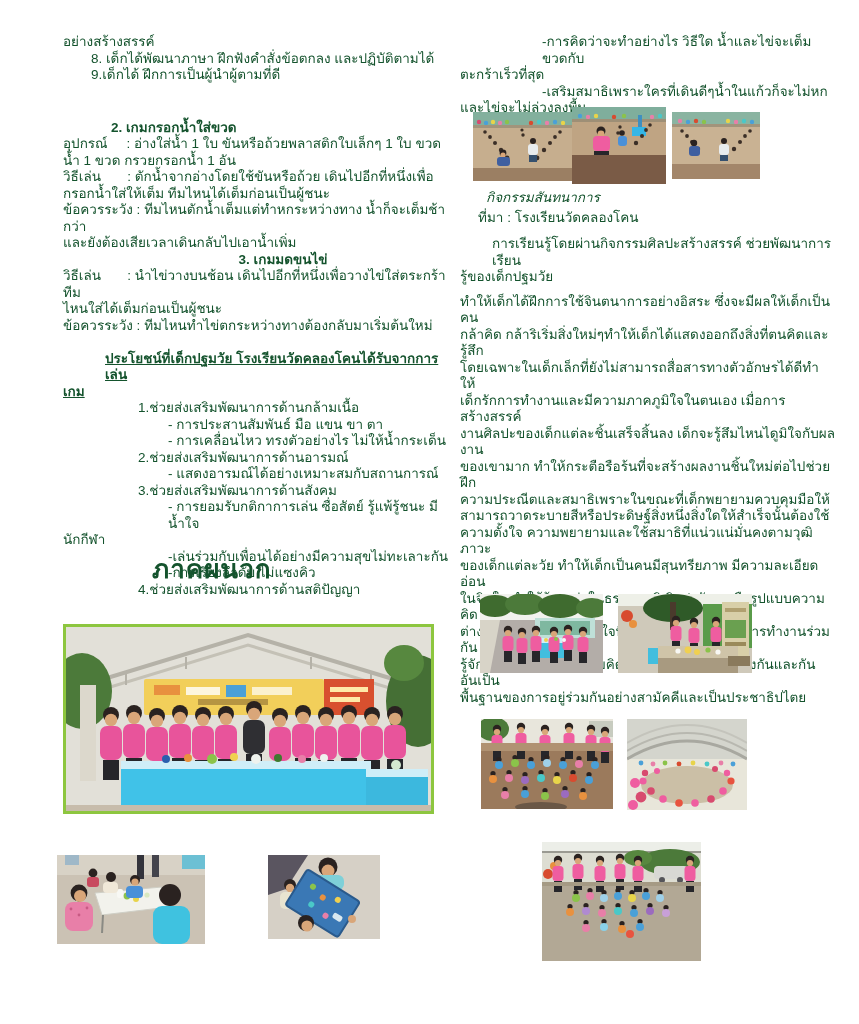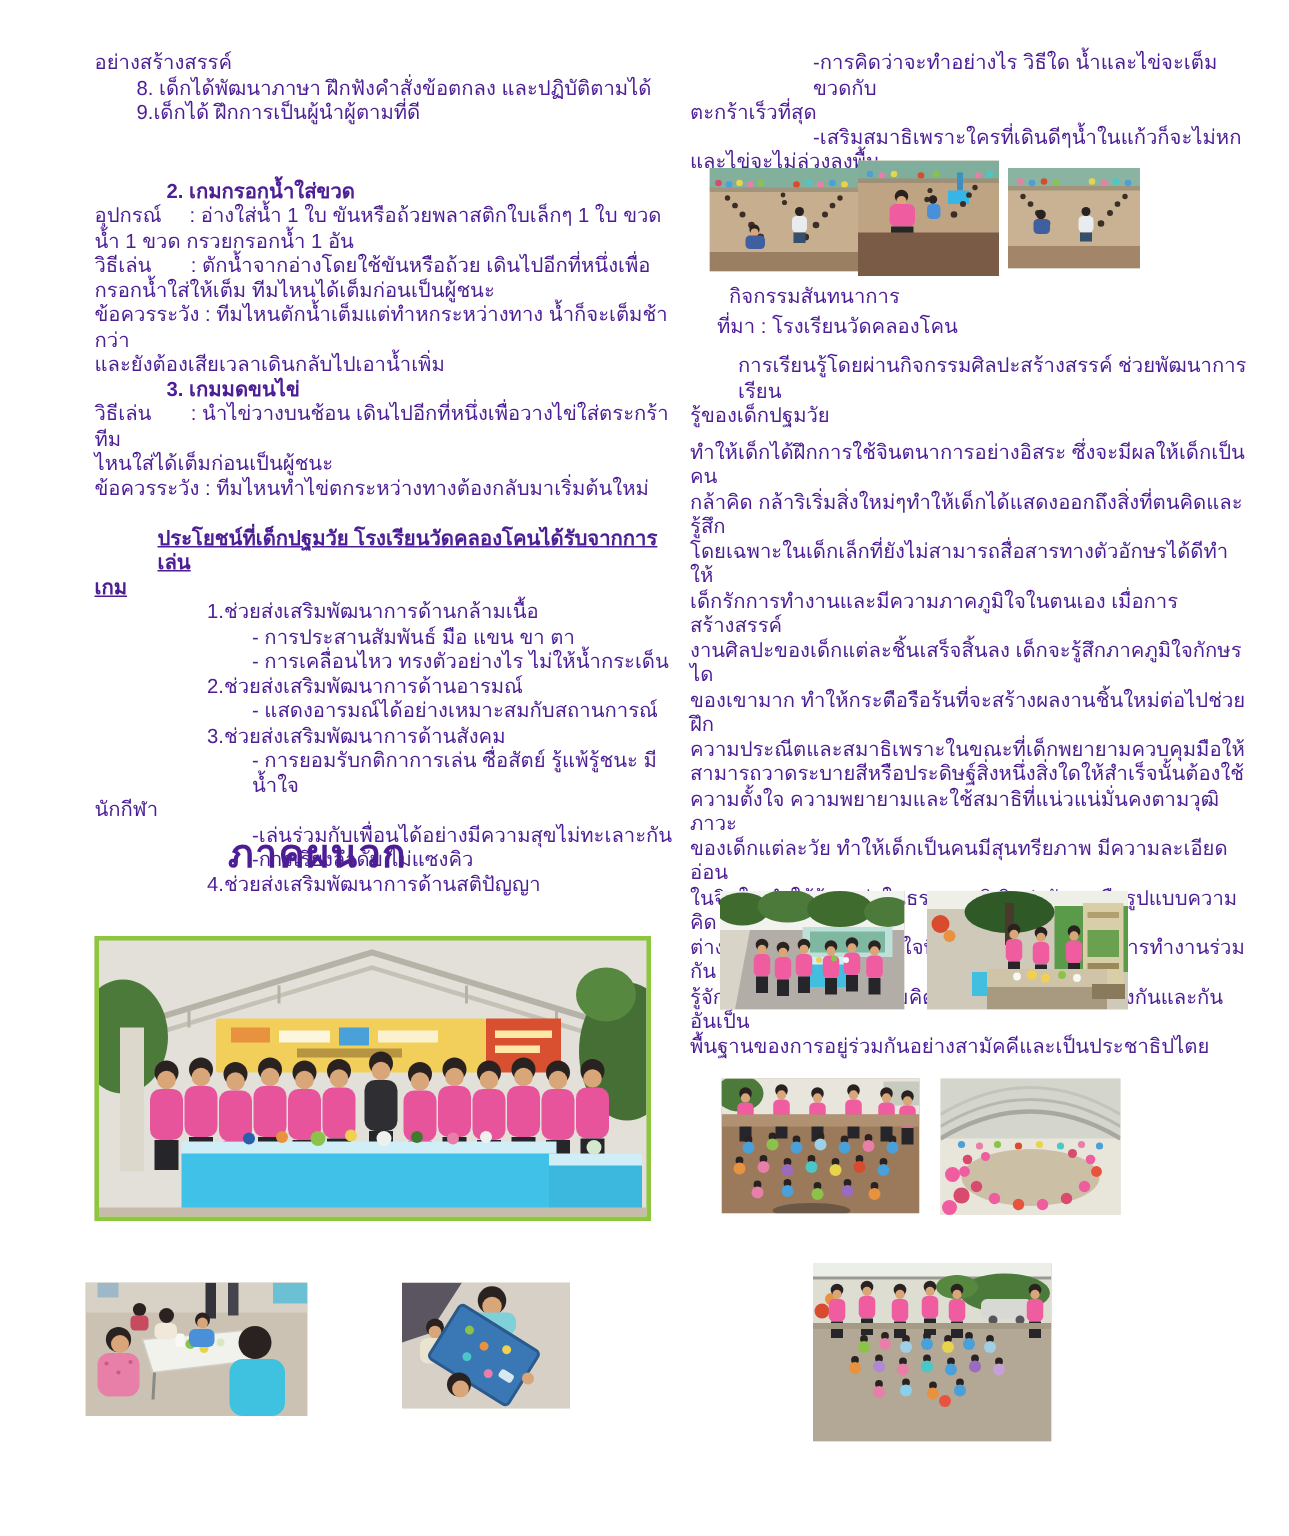--- a/index.html
+++ b/index.html
@@ -1,17 +1,17 @@
 <!DOCTYPE html>
 <html><head>
 <meta charset="utf-8">
 <style>
   html,body{margin:0;padding:0;background:#ffffff;}
   .page{position:relative;width:859px;height:1024px;background:#fff;
-        font-family:"Liberation Sans",sans-serif;color:#4c1d95;overflow:hidden;}
+        font-family:"Liberation Sans",sans-serif;color:#14532d;overflow:hidden;}
   .col{position:absolute;}
   .line{font-size:13.5px;line-height:16.5px;min-height:16.5px;white-space:pre-wrap;
         overflow-wrap:anywhere;}
   .b{font-weight:700;}
   .u{text-decoration:underline;}
   .caption .line{line-height:20px;font-size:13.5px;}
   .appendix{position:absolute;left:152px;top:548px;font-size:26px;font-weight:700;
             letter-spacing:1px;}
   .ph{position:absolute;overflow:hidden;background:#d8d2c6;}
   .ph svg{display:block;}
@@ -53,21 +53,21 @@
       <div class="line">อย่างสร้างสรรค์</div>
       <div class="line" style="padding-left: 28px;">8. เด็กได้พัฒนาภาษา ฝึกฟังคำสั่งข้อตกลง และปฏิบัติตามได้</div>
       <div class="line" style="padding-left: 28px;">9.เด็กได้ ฝึกการเป็นผู้นำผู้ตามที่ดี</div>
       <div class="line b" style="padding-left: 48px; margin-top: 36px;">2. เกมกรอกน้ำใส่ขวด</div>
       <div class="line">อุปกรณ์     : อ่างใส่น้ำ 1 ใบ ขันหรือถ้วยพลาสติกใบเล็กๆ 1 ใบ ขวด</div>
       <div class="line">น้ำ 1 ขวด กรวยกรอกน้ำ 1 อัน</div>
       <div class="line">วิธีเล่น       : ตักน้ำจากอ่างโดยใช้ขันหรือถ้วย เดินไปอีกที่หนึ่งเพื่อ</div>
       <div class="line">กรอกน้ำใส่ให้เต็ม ทีมไหนได้เต็มก่อนเป็นผู้ชนะ</div>
       <div class="line">ข้อควรระวัง : ทีมไหนตักน้ำเต็มแต่ทำหกระหว่างทาง น้ำก็จะเต็มช้ากว่า</div>
       <div class="line">และยังต้องเสียเวลาเดินกลับไปเอาน้ำเพิ่ม</div>
-      <div class="line b" style="padding-left: 48px;">3. เกมมดขนไข่</div>
+      <div class="line b" style="padding-left: 48px; text-align: center;">3. เกมมดขนไข่</div>
       <div class="line">วิธีเล่น       : นำไข่วางบนช้อน เดินไปอีกที่หนึ่งเพื่อวางไข่ใส่ตระกร้า ทีม</div>
       <div class="line">ไหนใส่ได้เต็มก่อนเป็นผู้ชนะ</div>
       <div class="line">ข้อควรระวัง : ทีมไหนทำไข่ตกระหว่างทางต้องกลับมาเริ่มต้นใหม่</div>
       <div class="line">&nbsp;</div>
       <div class="line b u" style="padding-left: 42px;">ประโยชน์ที่เด็กปฐมวัย โรงเรียนวัดคลองโคนได้รับจากการเล่น</div>
       <div class="line b u">เกม</div>
       <div class="line" style="padding-left: 75px;">1.ช่วยส่งเสริมพัฒนาการด้านกล้ามเนื้อ</div>
       <div class="line" style="padding-left: 105px;">- การประสานสัมพันธ์ มือ แขน ขา ตา</div>
       <div class="line" style="padding-left: 105px;">- การเคลื่อนไหว ทรงตัวอย่างไร ไม่ให้น้ำกระเด็น</div>
       <div class="line" style="padding-left: 75px;">2.ช่วยส่งเสริมพัฒนาการด้านอารมณ์</div>
@@ -184,32 +184,32 @@
       <circle cx="22" cy="31" r="3.2" fill="#2a2220"></circle>
         <rect x="17" y="34" width="11" height="10" rx="3" fill="#3f5fa0"></rect>
       <circle cx="52" cy="29" r="3" fill="#2a2220"></circle>
         <rect x="47" y="32" width="10" height="11" rx="3" fill="#e8ecee"></rect>
         <rect x="48" y="43" width="8" height="6" fill="#35506e"></rect>
       <rect y="52" width="88" height="15" fill="#a3866a"></rect>
     </svg>
   </div>
 
   <div class="col caption" style="left:478px;top:188px;width:300px">
-      <div class="line" style="padding-left: 8px;">กิจกรรมสันทนาการ</div>
+      <div class="line" style="padding-left: 8px; font-style: italic;">กิจกรรมสันทนาการ</div>
       <div class="line">ที่มา : โรงเรียนวัดคลองโคน</div>
     </div>
 
   <div class="col" style="left:460px;top:236px;width:376px">
       <div class="line" style="padding-left: 32px;">การเรียนรู้โดยผ่านกิจกรรมศิลปะสร้างสรรค์ ช่วยพัฒนาการเรียน</div>
       <div class="line">รู้ของเด็กปฐมวัย</div>
       <div class="line" style="margin-top: 8px;">ทำให้เด็กได้ฝึกการใช้จินตนาการอย่างอิสระ ซึ่งจะมีผลให้เด็กเป็นคน</div>
       <div class="line">กล้าคิด กล้าริเริ่มสิ่งใหม่ๆทำให้เด็กได้แสดงออกถึงสิ่งที่ตนคิดและรู้สึก</div>
       <div class="line">โดยเฉพาะในเด็กเล็กที่ยังไม่สามารถสื่อสารทางตัวอักษรได้ดีทำ ให้</div>
       <div class="line">เด็กรักการทำงานและมีความภาคภูมิใจในตนเอง เมื่อการสร้างสรรค์</div>
-      <div class="line">งานศิลปะของเด็กแต่ละชิ้นเสร็จสิ้นลง เด็กจะรู้สึกภาคภูมิใจกักษรได</div>
+      <div class="line">งานศิลปะของเด็กแต่ละชิ้นเสร็จสิ้นลง เด็กจะรู้สึมไหนไดูมิใจกับผลงาน</div>
       <div class="line">ของเขามาก ทำให้กระตือรือร้นที่จะสร้างผลงานชิ้นใหม่ต่อไปช่วยฝึก</div>
       <div class="line">ความประณีตและสมาธิเพราะในขณะที่เด็กพยายามควบคุมมือให้</div>
       <div class="line">สามารถวาดระบายสีหรือประดิษฐ์สิ่งหนึ่งสิ่งใดให้สำเร็จนั้นต้องใช้</div>
       <div class="line">ความตั้งใจ ความพยายามและใช้สมาธิที่แน่วแน่มั่นคงตามวุฒิภาวะ</div>
       <div class="line">ของเด็กแต่ละวัย ทำให้เด็กเป็นคนมีสุนทรียภาพ มีความละเอียดอ่อน</div>
       <div class="line">ในจิตใจ ทำให้รู้คุณค่าในธรรมชาติ ศิลปะวัตถุ หรือรูปแบบความคิด</div>
       <div class="line">ต่างๆ ทำให้มีชีวิตและจิตใจที่งดงาม ฝึกให้เด็กรู้จักการทำงานร่วมกัน</div>
       <div class="line">รู้จักปรับตัวและปรับความคิดให้สอดคล้อง ยอมรับซึ่งกันและกัน อันเป็น</div>
       <div class="line">พื้นฐานของการอยู่ร่วมกันอย่างสามัคคีและเป็นประชาธิปไตย</div>
     </div>

